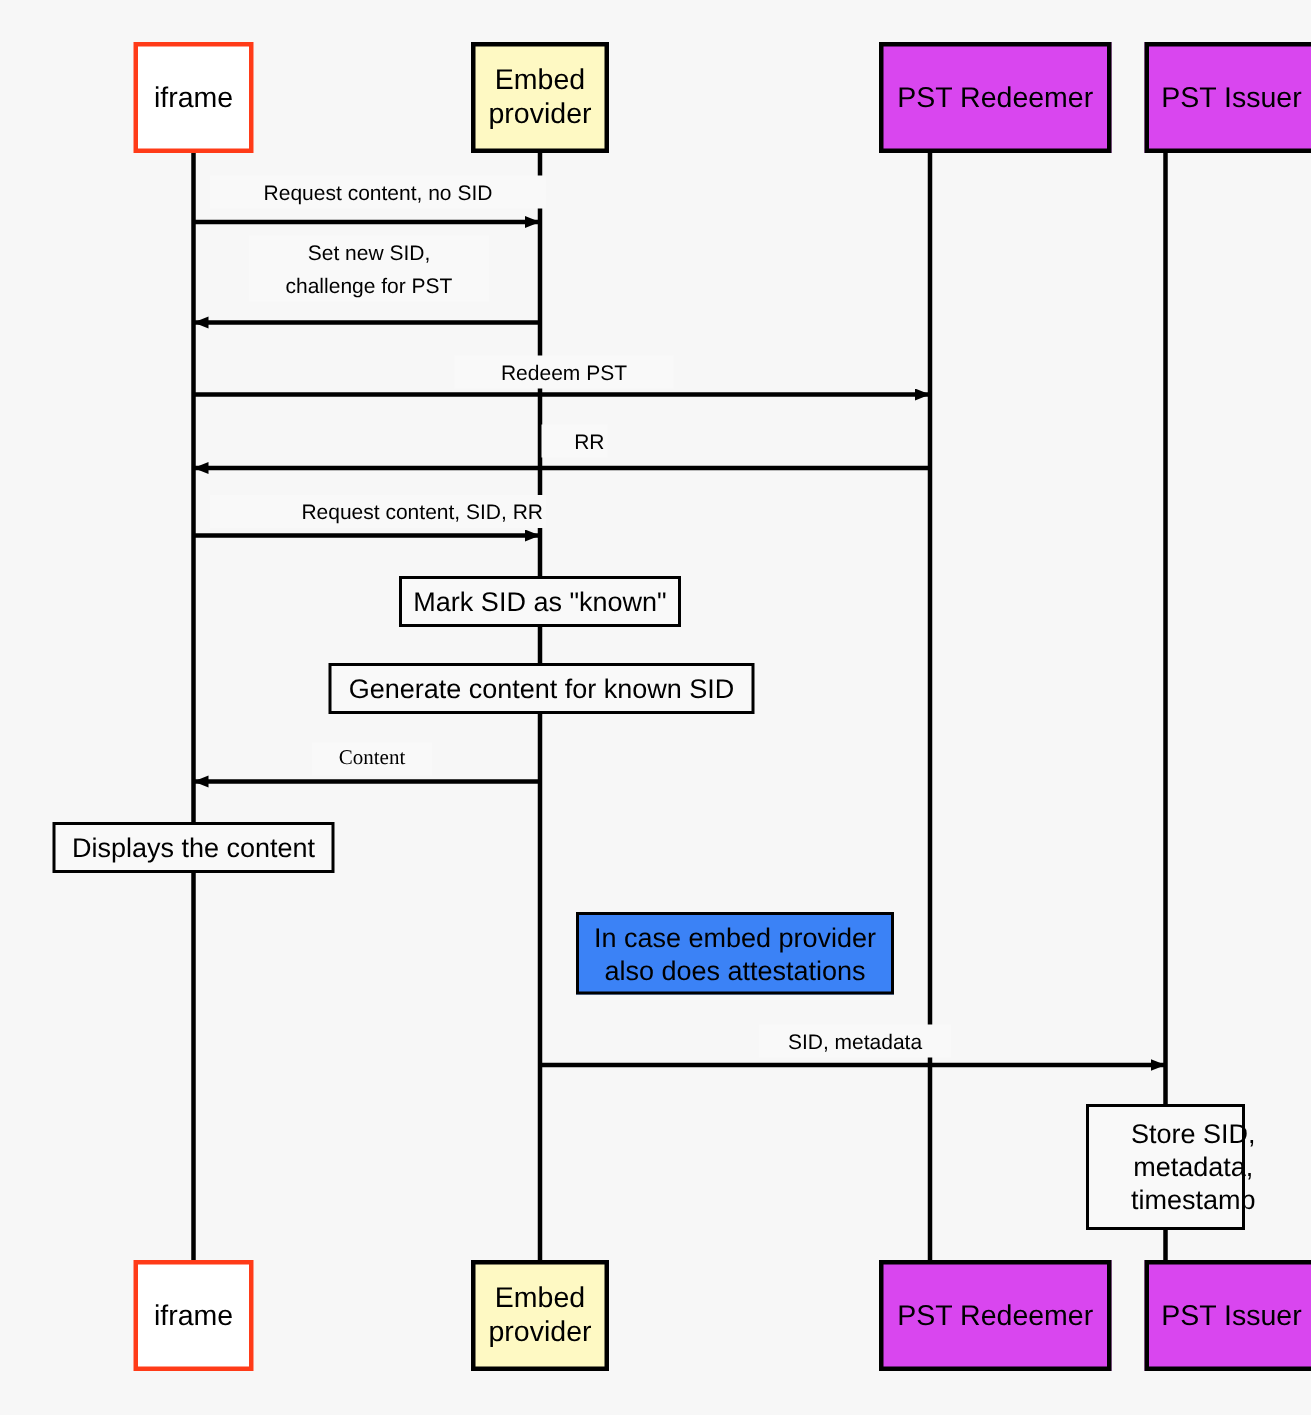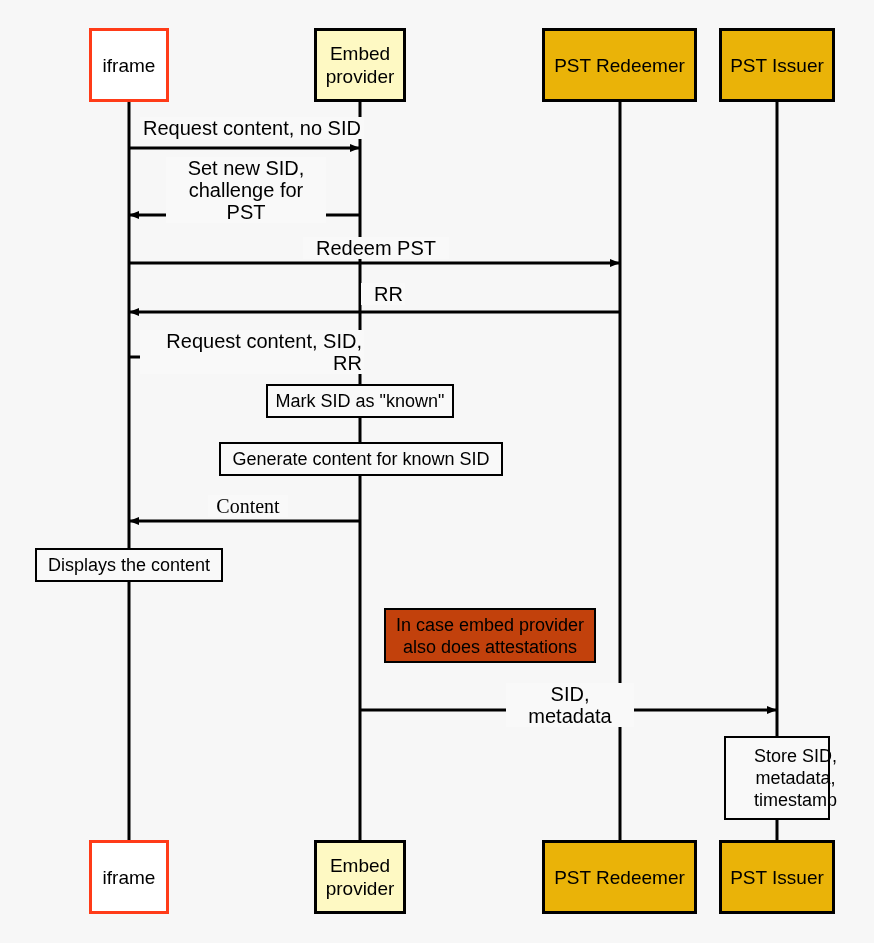--- a/index.html
+++ b/index.html
@@ -43,47 +43,48 @@
   }
   .actor-box.style-iframe {
     background: #ffffff;
     border-color: #ff3b18;
   }
   .actor-box.style-yellow {
     background: #fef9c3;
     border-color: #000000;
   }
   .actor-box.style-cyan {
-    background: #eab308;
+    background: #d946ef;
     border-color: #000000;
+    margin-left: 44px;
   }
 
   
   .note-box {
     position: absolute;
     box-sizing: border-box;
     display: flex;
     align-items: center;
     justify-content: center;
     text-align: center;
     font-size: 18px;
     line-height: 22px;
     background: #f9f9f9;
     border: 2.5px solid #000000;
     white-space: pre-line;
     padding: 2px 6px;
   }
   .note-box.note-yellow {
-    background: #c2410c;
+    background: #3b82f6;
   }
 
   
   .msg-label {
     position: absolute;
-    font-size: 20px;
+    font-size: 14px;
     line-height: 22px;
     background: #f9f9f9;
     white-space: pre-line;
     text-align: center;
     padding: 0 2px;
   }
   .msg-label.align-left {
     text-align: right;
   }
 </style>

